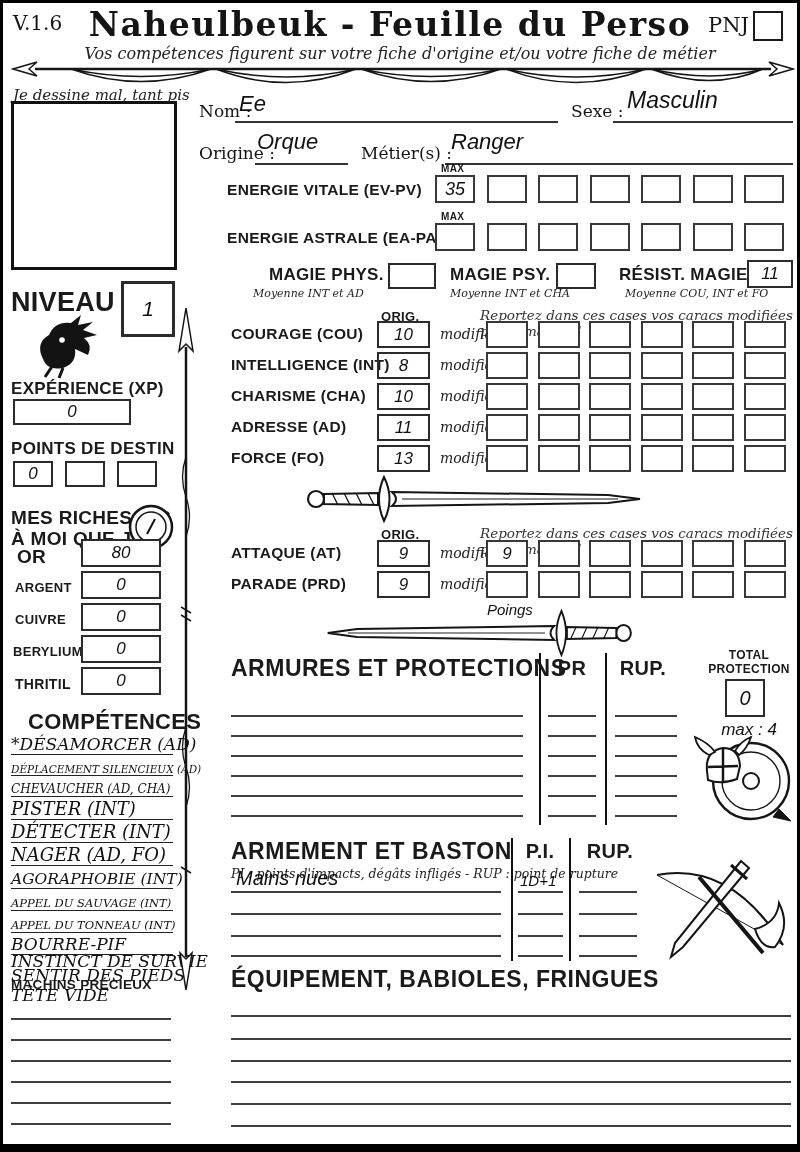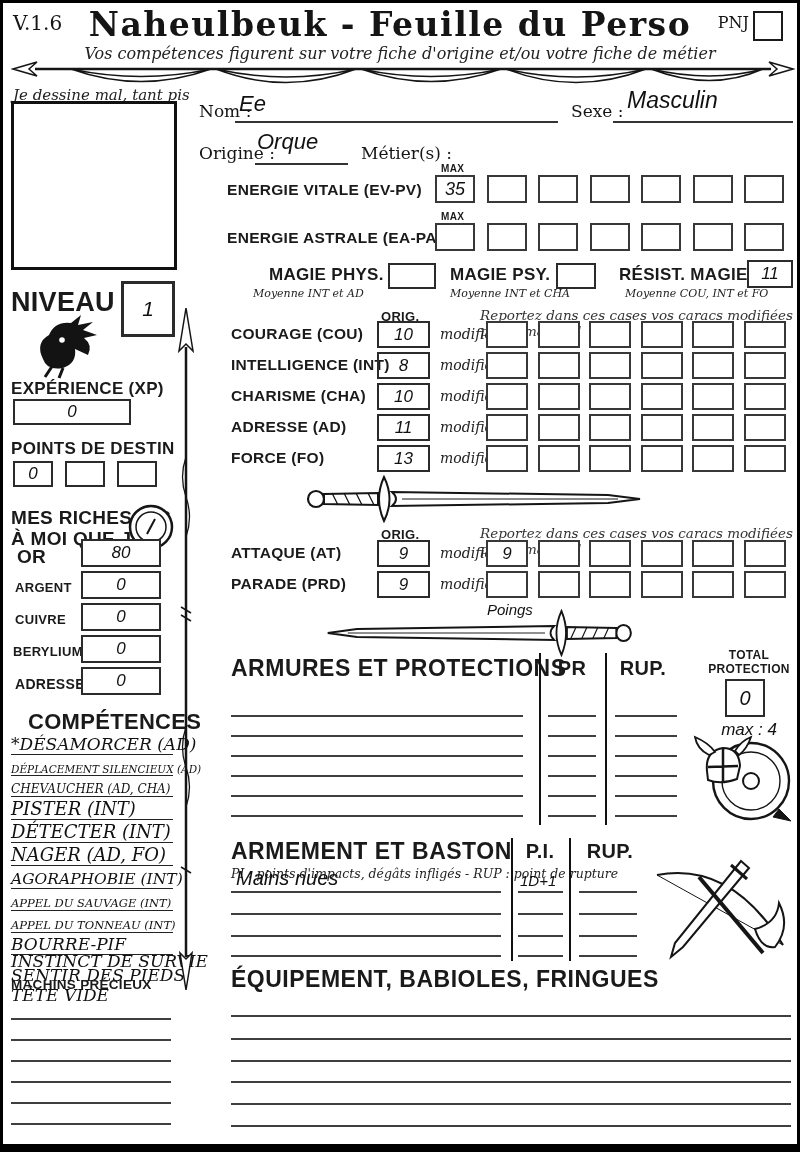--- a/index.html
+++ b/index.html
@@ -28,21 +28,21 @@
   .skill.noline{border-bottom:none;}
   svg{display:block;}
 </style>
 </head>
 <body>
 
 <div class="sheet">
 
   <div class="abs serif" style="left:10px;top:8px;font-size:20px;">V.1.6</div>
   <div class="abs title" style="left:60px;right:80px;top:2px;text-align:center;font-size:33px;">Naheulbeuk - Feuille du Perso</div>
-  <div class="abs serif" style="right:48px;top:10px;font-size:16px;">PNJ</div>
+  <div class="abs serif" style="right:48px;top:10px;font-size:21px;">PNJ</div>
   <div class="abs" style="right:14px;top:8px;width:26px;height:26px;border:2.5px solid #1a1a1a;"></div>
   <div class="abs script" style="left:0;right:0;top:41px;text-align:center;font-size:16px;">Vos compétences figurent sur votre fiche d'origine et/ou votre fiche de métier</div>
 
   <div class="abs" style="left:8px;top:55px;">
     <svg width="784" height="32" viewBox="0 0 784 32">
       <g stroke="#151515" fill="#fff">
         <line x1="24" y1="11" x2="760" y2="11" stroke-width="2.5"></line>
         <path d="M26 4 L2 11 L26 18 L18 11 Z" stroke-width="1.5"></path>
         <path d="M758 4 L782 11 L758 18 L766 11 Z" stroke-width="1.5"></path>
         <path d="M60 11 Q130 36 200 11 Q130 26 60 11 Z" stroke-width="1.4"></path>
@@ -107,21 +107,21 @@
     <span class="hand" style="font-size:17px;">0</span>
     </div>
   <div class="abs lbl" style="left:12px;top:609px;font-size:13px;">CUIVRE</div>
   <div class="box" style="left:78px;top:600px;width:80px;height:28px;border-width:2px;">
     <span class="hand" style="font-size:17px;">0</span>
     </div>
   <div class="abs lbl" style="left:10px;top:641px;font-size:13px;">BERYLIUM</div>
   <div class="box" style="left:78px;top:632px;width:80px;height:28px;border-width:2px;">
     <span class="hand" style="font-size:17px;">0</span>
     </div>
-  <div class="abs lbl" style="left:12px;top:673px;font-size:14px;">ADRESSE</div>
+  <div class="abs lbl" style="left:12px;top:673px;font-size:14px;">THRITIL</div>
   <div class="box" style="left:78px;top:664px;width:80px;height:28px;border-width:2px;">
     <span class="hand" style="font-size:17px;">0</span>
     </div>
 
   <div class="abs lbl" style="left:25px;top:706px;font-size:22px;">COMPÉTENCES</div>
 
   <div class="abs" style="left:8px;top:730px;width:162px;">
     <div class="skill" style="height:22px;font-size:17px;">*DÉSAMORCER (AD)</div>
     <div class="skill" style="height:21px;font-size:10.5px;">DÉPLACEMENT SILENCIEUX (AD)</div>
     <div class="skill" style="height:21px;font-size:12px;">CHEVAUCHER (AD, CHA)</div>
@@ -162,20 +162,22 @@
   <div class="abs" style="left:232px;top:88px;width:323px;height:30px;border-bottom:2px solid #333;">
     <span class="hand" style="font-size:22px;padding-left:4px;">Ee</span></div>
   <div class="abs serif" style="left:568px;top:98px;font-size:17px;">Sexe :</div>
   <div class="abs" style="left:610px;top:84px;width:180px;height:34px;border-bottom:2px solid #333;">
     <span class="hand" style="font-size:23px;padding-left:14px;">Masculin</span></div>
 
   <div class="abs serif" style="left:196px;top:140px;font-size:17px;">Origine :</div>
   <div class="abs" style="left:252px;top:126px;width:93px;height:34px;border-bottom:2px solid #333;">
     <span class="hand" style="font-size:22px;padding-left:2px;">Orque</span></div>
   <div class="abs serif" style="left:358px;top:140px;font-size:17px;">Métier(s) :</div>
+  <div class="abs" style="left:442px;top:126px;width:348px;height:34px;border-bottom:2px solid #333;">
+    <span class="hand" style="font-size:22px;padding-left:6px;">Ranger</span></div>
 
   <div class="abs lbl" style="left:224px;top:178px;font-size:15.5px;">ENERGIE VITALE (EV-PV)</div>
   <div class="abs lbl" style="left:438px;top:160px;font-size:10px;">MAX</div>
   <div class="cells energy" style="left:432px;top:172px;">
     <div class="cell">
       <span class="hand" style="font-size:18px;">35</span>
     </div>
   <div class="cell"></div>
       <div class="cell"></div>
       <div class="cell"></div>

